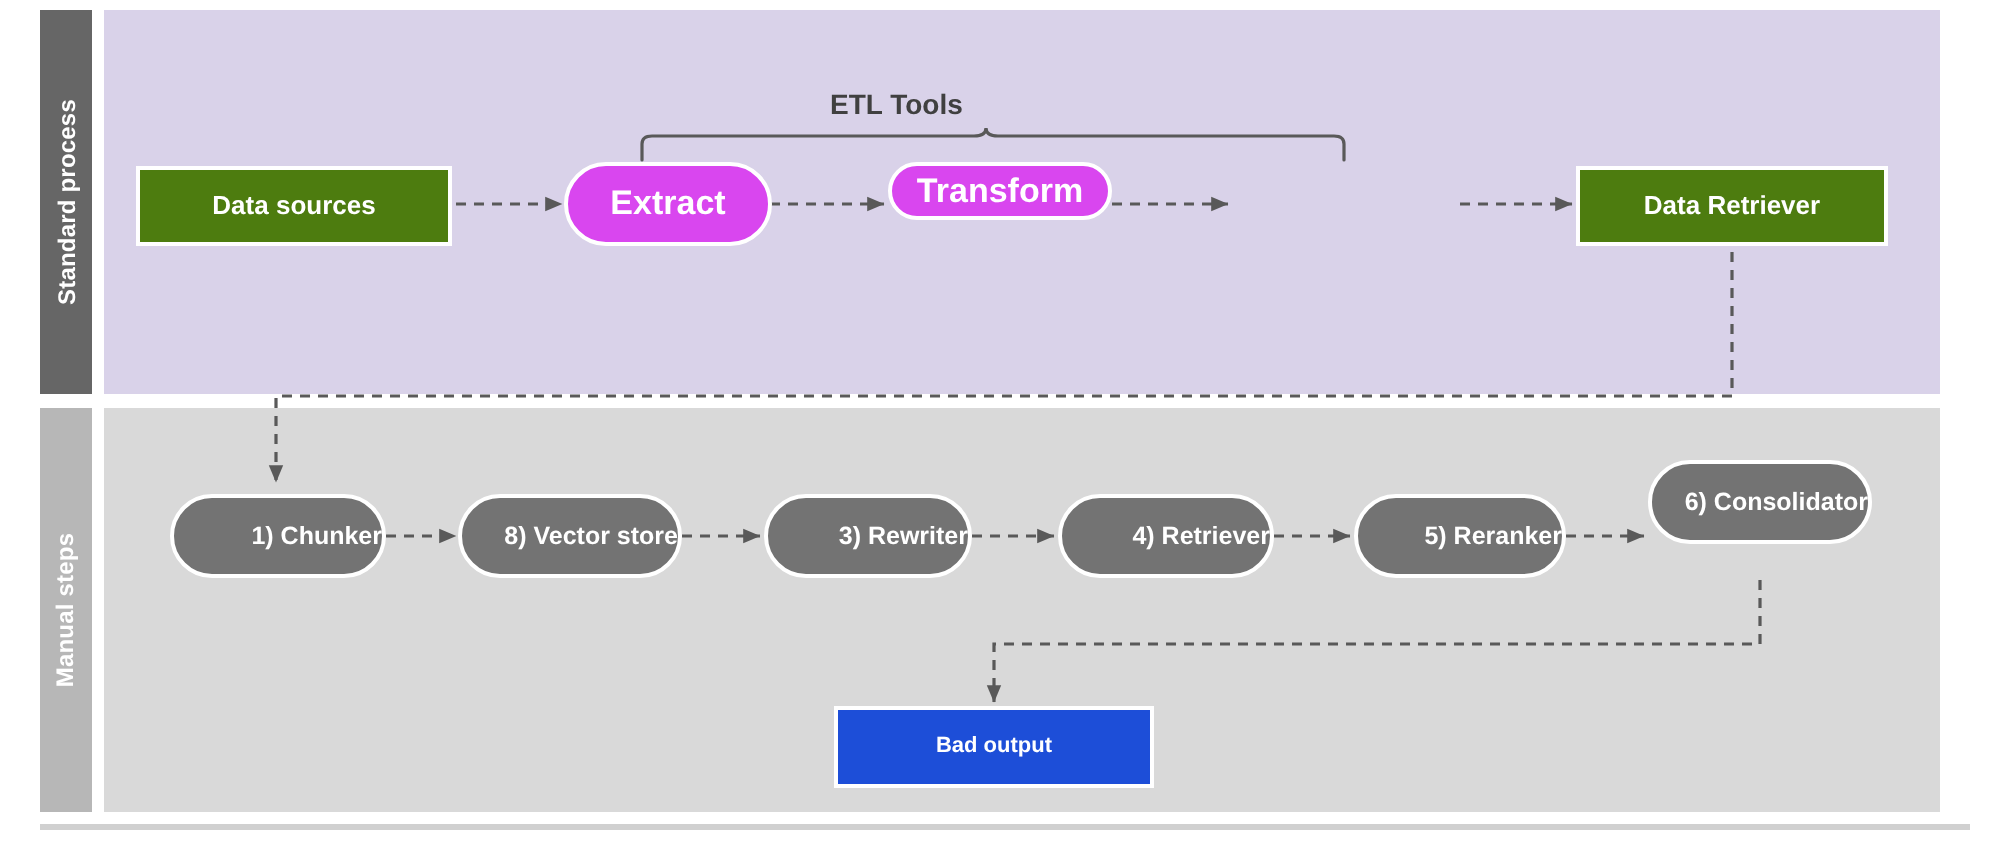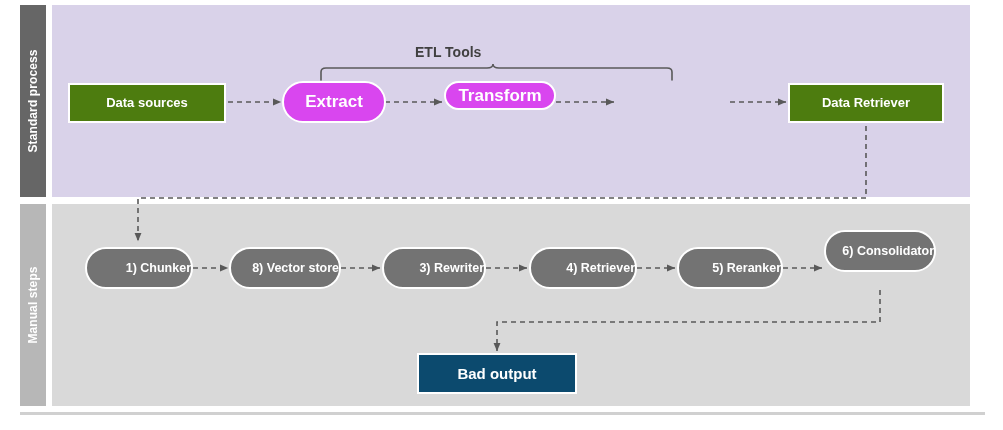--- a/index.html
+++ b/index.html
@@ -75,21 +75,21 @@
     color: #ffffff;
     line-height: 1.15;
     border: 2px solid #ffffff;
   }
   .node.rect { border-radius: 0; }
   .node.pill { border-radius: 999px; }
 
   .node.gray-rect { background: #4d7c0f; font-size: 13px; }
   .node.magenta-pill { background: #d946ef; font-size: 17px; }
   .node.gray-pill { background: #737373; font-size: 12.5px; justify-content: flex-end; }
-  .node.yellow-rect { background: #0c4a6e; font-size: 15px; }
+  .node.yellow-rect { background: #1d4ed8; font-size: 11px; }
 
   
   #etl-tools-label {
     position: absolute;
     left: 415px; top: 44px;
     font-size: 14px;
     font-weight: bold;
     color: #404040;
     white-space: nowrap;
   }

